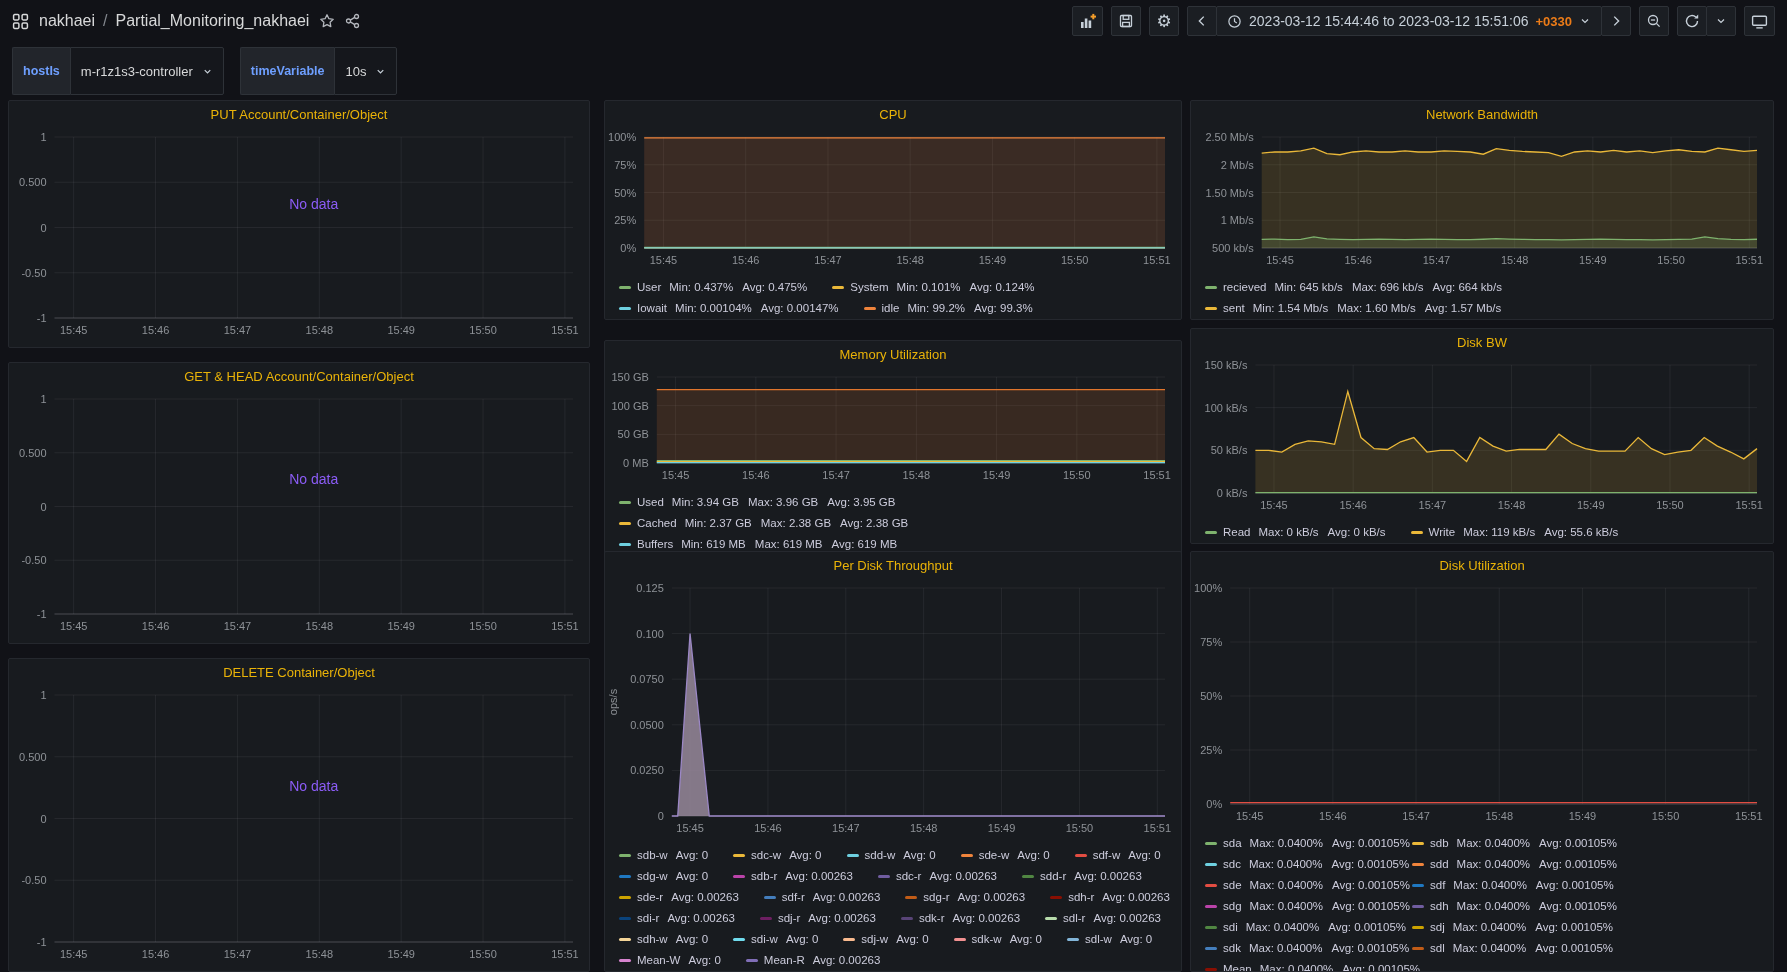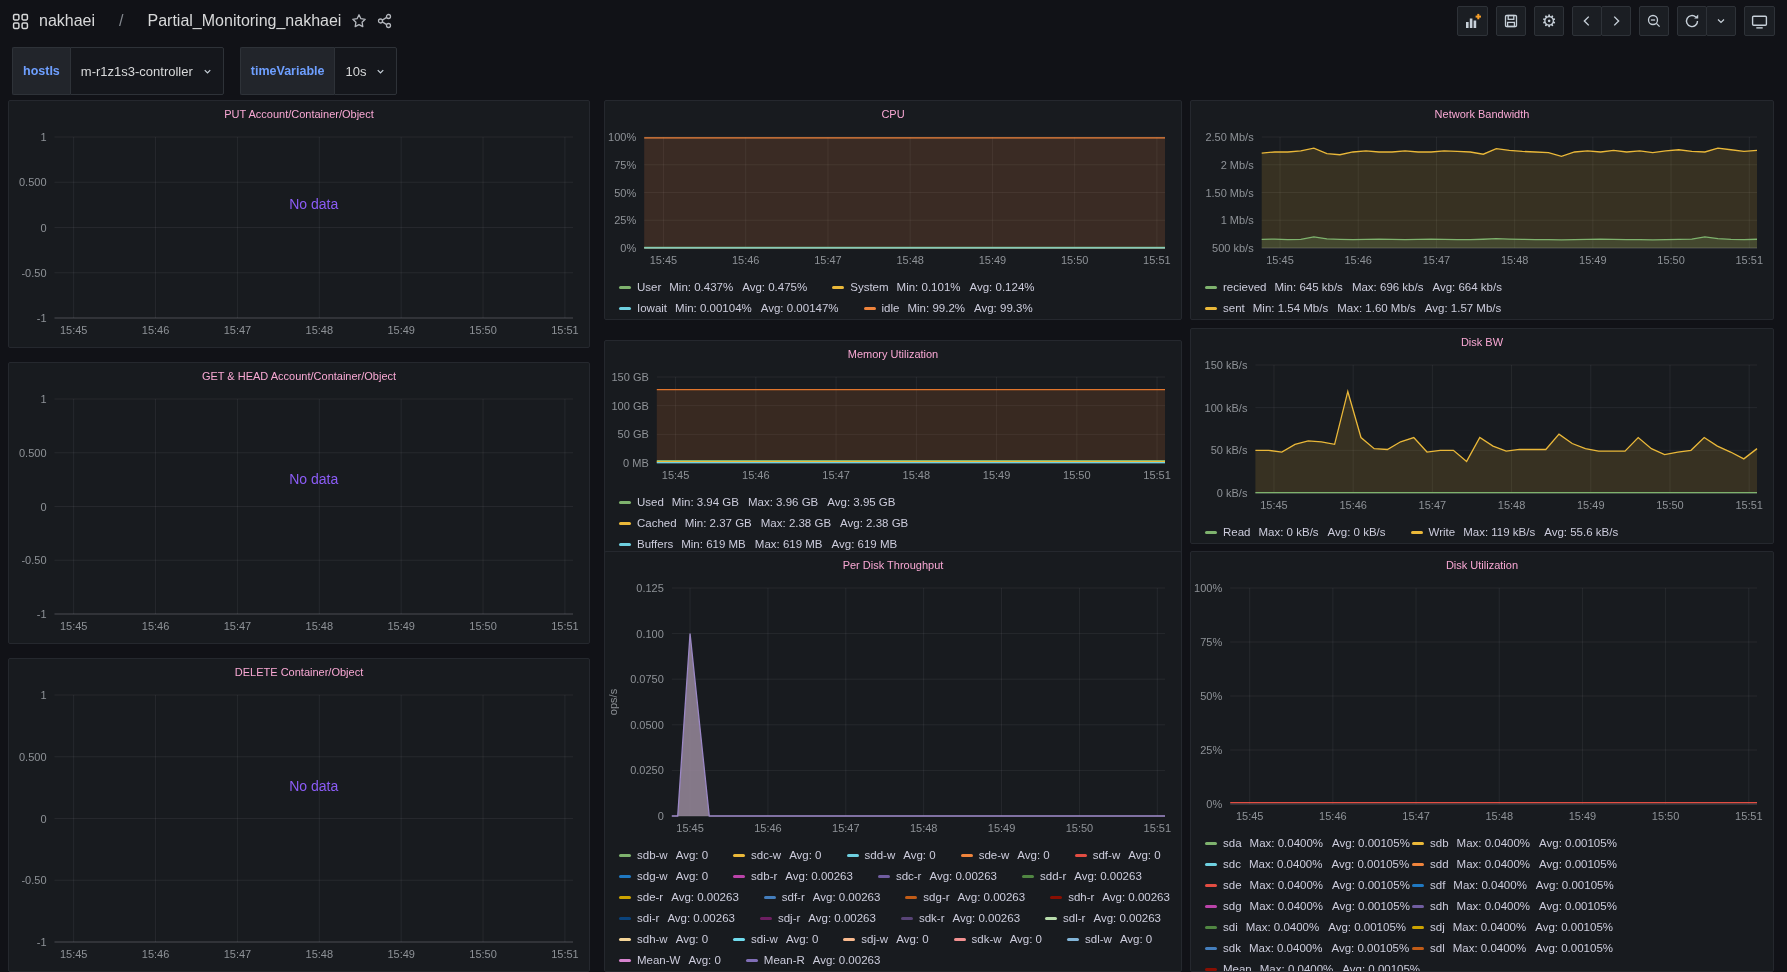--- a/index.html
+++ b/index.html
@@ -3,21 +3,21 @@
 <meta charset="utf-8">
 <style>
   html,body{margin:0;padding:0}
   body{width:1787px;height:972px;position:relative;overflow:hidden;
        background:#111217;color:#d8d9da;
        font-family:"Liberation Sans",sans-serif;}
   
   .topbar{position:absolute;top:0;left:0;right:0;height:42px;display:flex;align-items:center;
           padding:0 12px;box-sizing:border-box;background:#111217;}
   .tb-left{display:flex;align-items:center;gap:10px;}
-  .crumb{display:flex;align-items:center;gap:24px;font-size:16px;color:#d8d9da;}
+  .crumb{display:flex;align-items:center;gap:8px;font-size:16px;color:#d8d9da;}
   .crumb .sep{color:#82868d;}
   .icon-plain{display:flex;align-items:center;color:#b4b7bd;cursor:pointer;}
   .tb-right{margin-left:auto;display:flex;align-items:center;gap:8px;}
   .tgroup{display:flex;}
   .tgroup .tbtn + .tbtn{margin-left:-1px;}
   .tbtn{height:30px;min-width:30px;display:flex;align-items:center;justify-content:center;
         background:#1b1e23;border:1px solid #2e3238;border-radius:2px;color:#c7d0d9;
         cursor:pointer;box-sizing:border-box;padding:0 6px;}
   .timebtn{padding:0 10px;gap:7px;font-size:14px;white-space:nowrap;}
   .tz{color:#eb7b18;font-weight:700;font-size:13px;}
@@ -27,21 +27,21 @@
   .var{display:flex;height:48px;cursor:pointer;}
   .var-label{background:#22252b;color:#6e9fff;font-weight:700;font-size:12.5px;display:flex;
              align-items:center;padding:0 10px;border:1px solid #2e3238;border-right:none;
              border-radius:2px 0 0 2px;}
   .var-value{background:#15171c;border:1px solid #2e3238;border-radius:0 2px 2px 0;display:flex;
              align-items:center;gap:9px;padding:0 10px;font-size:13px;color:#d8d9da;}
   
   .panel{position:absolute;background:#181b1f;border:1px solid #25282e;border-radius:2px;
          display:flex;flex-direction:column;box-sizing:border-box;overflow:hidden;}
   .ptitle{margin:0;height:26px;flex:none;display:flex;align-items:center;justify-content:center;
-          font-size:11px;font-weight:500;color:#f9a8d4;cursor:pointer;}
+          font-size:13px;font-weight:500;color:#eab308;cursor:pointer;}
   .chart{flex:1;position:relative;min-height:0;}
   .chartsvg{position:absolute;left:0;top:0;overflow:visible;}
   .nodata{position:absolute;color:#8b5cf6;font-size:14px;transform:translate(-50%,-50%);}
   .legend{flex:none;padding:2px 0 5px;}
   .legend-row{display:flex;align-items:flex-end;height:21px;padding-left:14px;column-gap:16px;
               white-space:nowrap;}
   .legend-item{display:flex;align-items:center;font-size:11.5px;color:#ccccdc;cursor:pointer;}
   .legend.fixed .legend-item{width:191px;flex:none;}
   .swatch{width:12px;height:3px;border-radius:2px;margin-right:6px;flex:none;}
   .lname{margin-right:8px;}
@@ -99,20 +99,31 @@
     </button>
     <button class="tbtn">
       <span class="gear-glyph">⚙</span>
     </button>
     <div class="tgroup">
       <button class="tbtn">
         <svg width="14" height="14" viewBox="0 0 16 16" fill="none" stroke="#c7d0d9" stroke-width="1.6">
           <polyline points="10,3 5,8 10,13"></polyline>
         </svg>
       </button>
+      <button class="tbtn timebtn">
+        <svg width="15" height="15" viewBox="0 0 16 16" fill="none" stroke="#c7d0d9" stroke-width="1.3">
+          <circle cx="8" cy="8" r="6"></circle>
+            <polyline points="8,4.5 8,8 10.5,9.5"></polyline>
+        </svg>
+        <span>2023-03-12 15:44:46 to 2023-03-12 15:51:06</span>
+        <span class="tz">+0330</span>
+        <svg width="12" height="12" viewBox="0 0 16 16" fill="none" stroke="#c7d0d9" stroke-width="1.6">
+          <polyline points="4,6 8,10 12,6"></polyline>
+        </svg>
+      </button>
       <button class="tbtn">
         <svg width="14" height="14" viewBox="0 0 16 16" fill="none" stroke="#c7d0d9" stroke-width="1.6">
           <polyline points="6,3 11,8 6,13"></polyline>
         </svg>
       </button>
     </div>
     <button class="tbtn">
       <svg width="16" height="16" viewBox="0 0 16 16" fill="none" stroke="#c7d0d9" stroke-width="1.3">
         <circle cx="7" cy="7" r="4.5"></circle>
           <line x1="10.4" y1="10.4" x2="13.6" y2="13.6"></line>

